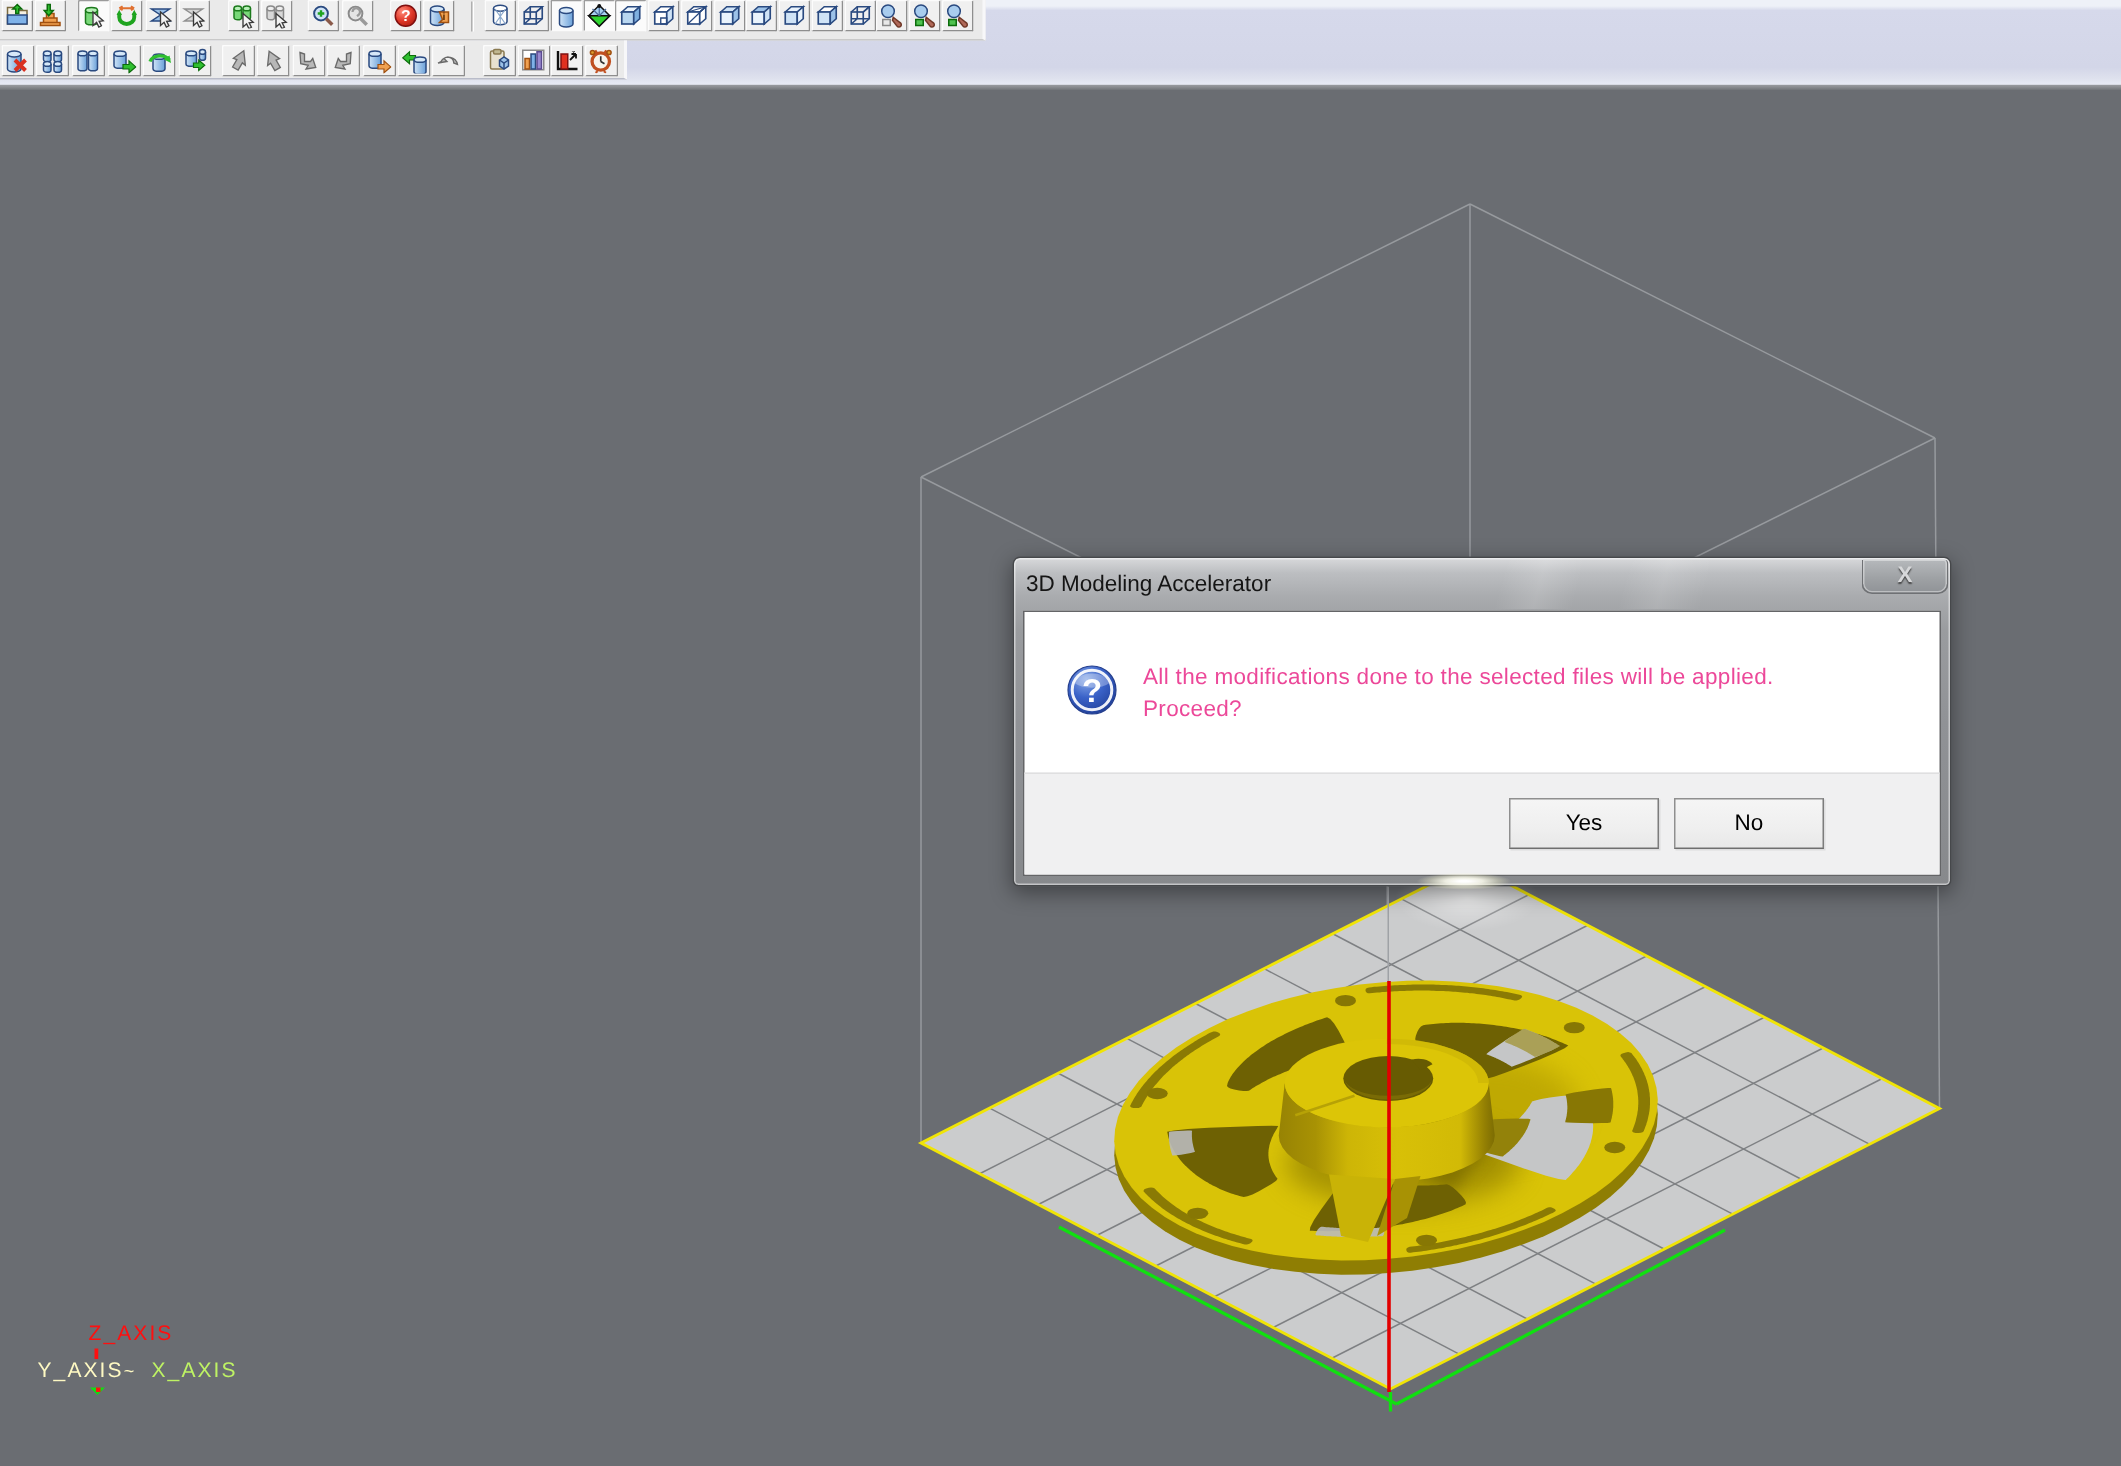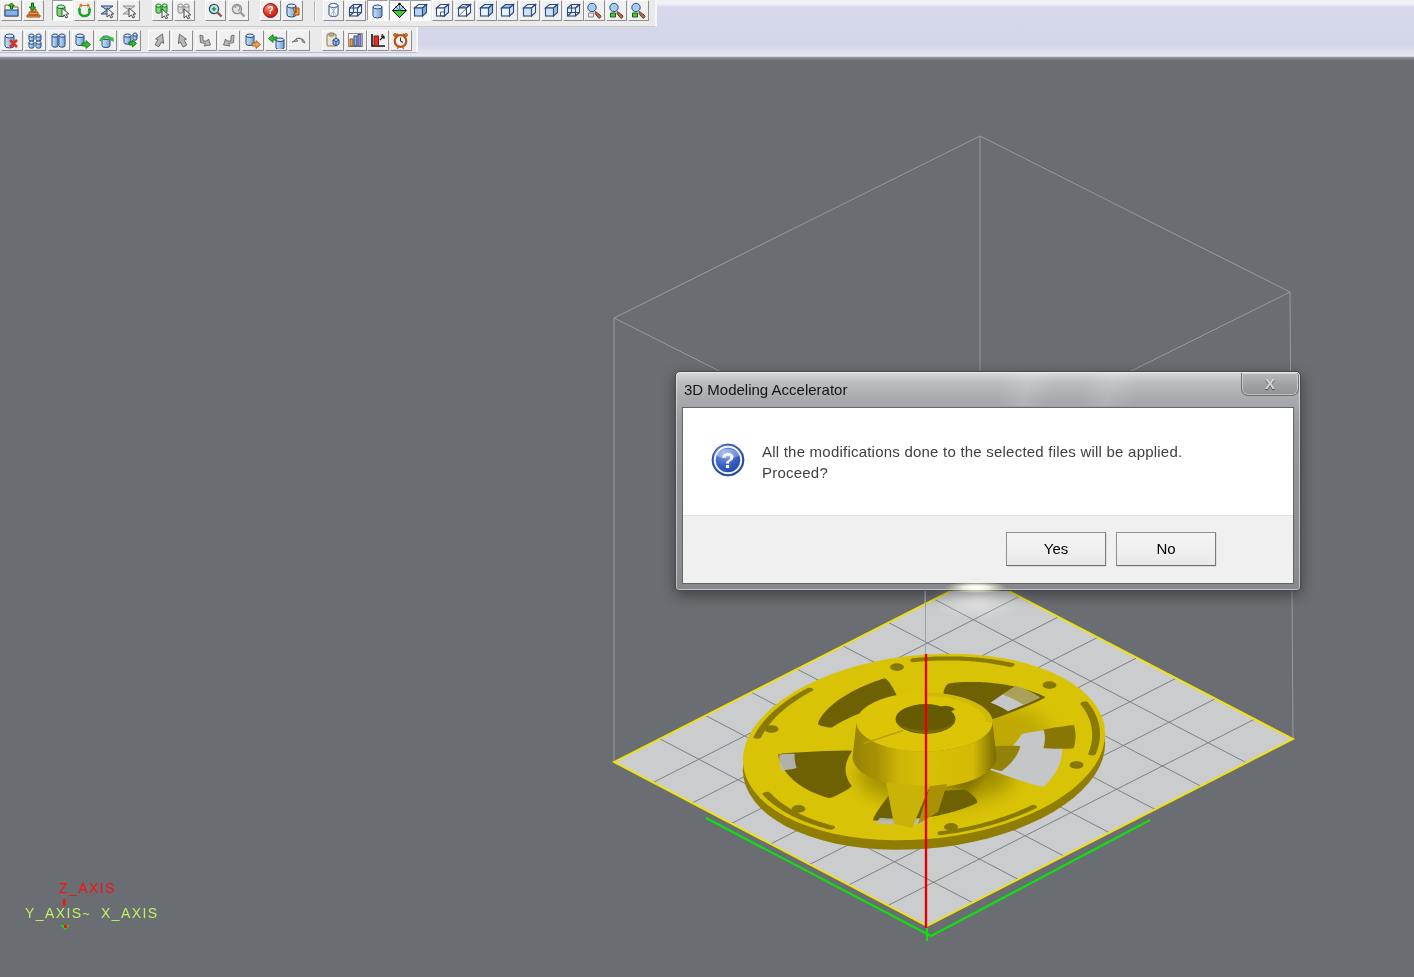--- a/index.html
+++ b/index.html
@@ -11,21 +11,21 @@
 .tbp{background:#fbfbfb;border-color:#9b9b9b #fbfbfb #fbfbfb #9b9b9b}
 #sep1{position:absolute;left:314px;top:1px;width:2px;height:20px;border-left:1px solid #b0b0b0;border-right:1px solid #ffffff}
 #scene{position:absolute;left:0;top:0}
 #dlg{position:absolute;left:675px;top:371px;width:626px;height:220px;border:1px solid #46484b;border-radius:5px 5px 4px 4px;background:linear-gradient(180deg,#d8d9db 0px,#bcbec1 10px,#a9abae 26px,#9a9c9f 48px,#909296 110px,#87898c 219px);box-shadow:0 4px 14px rgba(0,0,0,0.4),inset 0 0 0 1px rgba(255,255,255,0.5)}
 #dtitle{position:absolute;left:8px;top:9px;font-size:15px;color:#151515}
 #dx{position:absolute;right:1px;top:1px;width:58px;height:23px;border:1px solid #6f7174;border-top:none;border-radius:0 3px 7px 7px;background:linear-gradient(#b6b9bc,#9fa2a5 55%,#909397);box-shadow:inset 0 0 0 1px rgba(255,255,255,0.4);color:#d6d7d9;font-weight:bold;font-size:15px;text-align:center;line-height:21px;text-shadow:0 1px 1px rgba(60,60,60,0.9)}
 #dclient{position:absolute;left:6px;right:6px;top:35px;bottom:6px;background:#ffffff;border:1px solid #646567}
 #dfoot{position:absolute;left:0;right:0;bottom:0;height:68px;background:#f0f0f1;border-top:1px solid #dfdfe0}
 .dbtn{position:absolute;top:124px;width:100px;height:34px;border:1px solid #8f8f8f;border-bottom-color:#6e6e6e;border-right-color:#7c7c7c;background:linear-gradient(#f5f5f5,#efefef 60%,#e8e8e8);font-size:15px;text-align:center;line-height:32px;color:#000;box-shadow:1px 1px 0 rgba(0,0,0,0.08)}
 #qicon{position:absolute;left:28px;top:35px}
-#dmsg{position:absolute;left:79px;top:33px;width:460px;font-size:15px;letter-spacing:0.22px;line-height:21px;color:#404040}
+#dmsg{position:absolute;left:79px;top:33px;width:460px;font-size:15px;letter-spacing:0.22px;line-height:21px;color:#ec4899}
 #glow{position:absolute;left:934px;top:580px;width:84px;height:15px;background:radial-gradient(ellipse 50% 50% at 50% 50%,#ffffff 8%,rgba(255,255,240,0.85) 30%,rgba(255,255,215,0.35) 55%,rgba(255,255,215,0) 75%);z-index:12}
 #sheen{position:absolute;left:230px;top:0;width:320px;height:34px;background:linear-gradient(105deg,transparent 30%,rgba(255,255,255,0.14) 38%,transparent 46%,transparent 55%,rgba(255,255,255,0.12) 63%,transparent 72%);border-radius:5px 5px 0 0}
 .ax{position:absolute;font-size:14px;letter-spacing:1.4px}
 </style></head><body>
 <svg id="scene" width="1414" height="977">
     <defs>
 <radialGradient id="plglow">
         <stop offset="0" stop-color="#ffffff" stop-opacity="0.6"></stop>
         <stop offset="0.55" stop-color="#ffffff" stop-opacity="0.2"></stop>
         <stop offset="1" stop-color="#ffffff" stop-opacity="0"></stop>
@@ -478,21 +478,21 @@
         <path d="M8.5 9 V5.5 M8.5 9 l2.5 1.5" stroke="#303030" stroke-width="1.1"></path>
         <path d="M3.5 3.5 l2.5-1.5 M13.5 3.5 l-2.5-1.5" stroke="#c05020" stroke-width="2"></path>
         <circle cx="3" cy="3" r="1.4" fill="#e0a030" stroke="#a05010"></circle>
         <circle cx="14" cy="3" r="1.4" fill="#e0a030" stroke="#a05010"></circle>
         <path d="M6.5 15.5 l-1.5 1 M10.5 15.5 l1.5 1" stroke="#c05020" stroke-width="1.4"></path>
       </svg>
     </div>
   </div>
 <div id="tband"></div>
 <div class="ax" style="left:59px;top:880px;color:#ff0f0f">Z_AXIS</div>
-<div class="ax" style="left:25px;top:905px;color:#bef264">Y_AXIS<span style="font-size:12px">~</span></div>
+<div class="ax" style="left:25px;top:905px;color:#fef9c3">Y_AXIS<span style="font-size:12px">~</span></div>
 <div class="ax" style="left:101px;top:905px;color:#bef264">X_AXIS</div>
 <svg style="position:absolute;left:0;top:0" width="180" height="977" viewBox="0 0 180 977">
     <g>
       <rect x="63" y="899" width="2.5" height="7" fill="#ff1010"></rect>
       <path d="M60 925 l10 0 l-5 5 Z" fill="#12dd12"></path>
       <rect x="64" y="925" width="3" height="3" fill="#ff1010"></rect>
     </g>
   </svg>
 <div id="dlg">
  <div id="sheen"></div>

